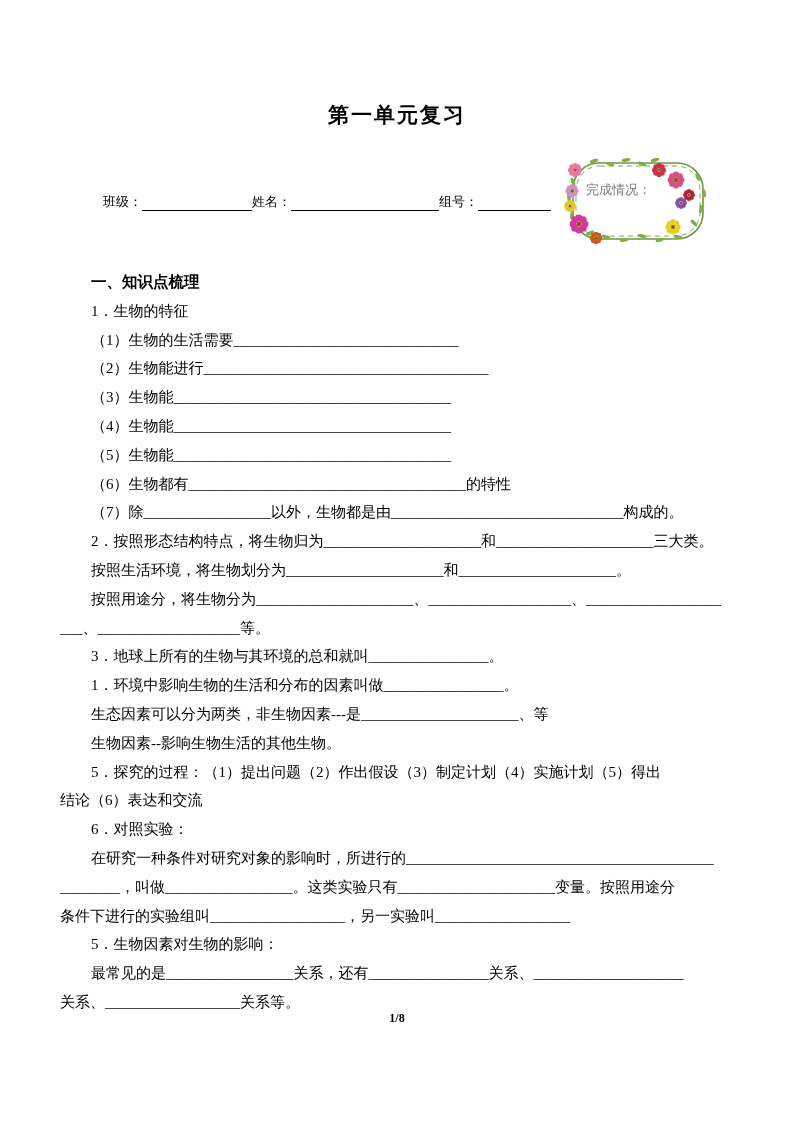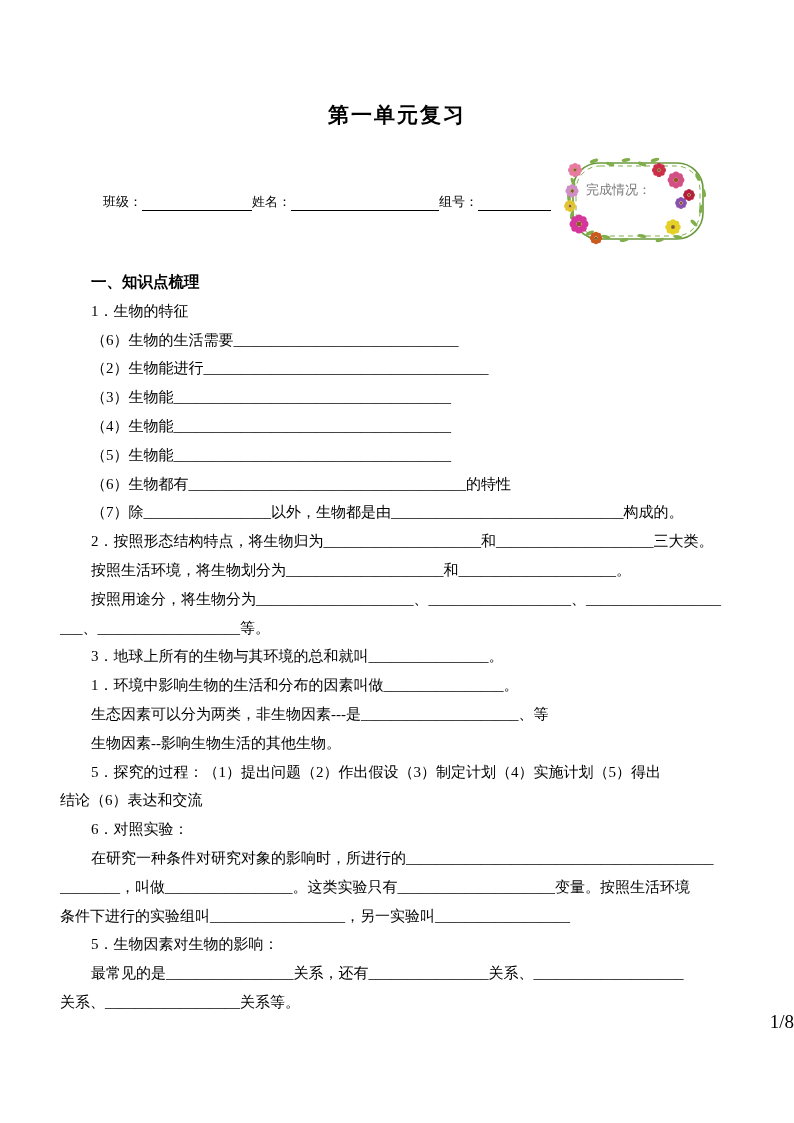--- a/index.html
+++ b/index.html
@@ -25,22 +25,22 @@
   .flowerbox{position:absolute;left:560px;top:150px;width:157px;height:102px;}
   .flowerbox svg{width:100%;height:100%;display:block;}
   .bodytext{
     position:absolute;top:268px;left:60px;width:680px;
     font-size:15px;line-height:28.8px;
   }
   .ln{white-space:nowrap;}
   .ind{margin-left:31px;}
   .hd{font-weight:bold;font-family:"DejaVu Sans","Liberation Sans",sans-serif;font-size:15.5px;}
   .footer{
-    position:absolute;top:1011px;left:0;width:100%;text-align:right;
-    font-size:19px;font-weight:normal;
+    position:absolute;top:1011px;left:0;width:100%;text-align:center;
+    font-size:12px;font-weight:bold;
   }
 </style>
 </head>
 <body>
 
 <div class="page">
 
   <div class="doc-title">第一单元复习</div>
 
   <div class="hdr-form">
@@ -130,40 +130,40 @@
           <circle r="1.8" fill="#8a5a1a"></circle>
       </g>
 
       <text x="26" y="44" font-size="13" fill="#7a7a7a">完成情况：</text>
     </svg>
   </div>
 
   <div class="bodytext">
     <div class="ln ind hd">一、知识点梳理</div>
     <div class="ln ind">1．生物的特征</div>
-    <div class="ln ind">（6）生物的生活需要______________________________</div>
+    <div class="ln ind">（1）生物的生活需要______________________________</div>
     <div class="ln ind">（2）生物能进行______________________________________</div>
     <div class="ln ind">（3）生物能_____________________________________</div>
     <div class="ln ind">（4）生物能_____________________________________</div>
     <div class="ln ind">（5）生物能_____________________________________</div>
     <div class="ln ind">（6）生物都有_____________________________________的特性</div>
     <div class="ln ind">（7）除_________________以外，生物都是由_______________________________构成的。</div>
     <div class="ln ind">2．按照形态结构特点，将生物归为_____________________和_____________________三大类。</div>
     <div class="ln ind">按照生活环境，将生物划分为_____________________和_____________________。</div>
     <div class="ln ind">按照用途分，将生物分为_____________________、___________________、__________________</div>
     <div class="ln">___、___________________等。</div>
     <div class="ln ind">3．地球上所有的生物与其环境的总和就叫________________。</div>
     <div class="ln ind">1．环境中影响生物的生活和分布的因素叫做________________。</div>
     <div class="ln ind">生态因素可以分为两类，非生物因素---是_____________________、等</div>
     <div class="ln ind">生物因素--影响生物生活的其他生物。</div>
     <div class="ln ind">5．探究的过程：（1）提出问题（2）作出假设（3）制定计划（4）实施计划（5）得出</div>
     <div class="ln">结论（6）表达和交流</div>
     <div class="ln ind">6．对照实验：</div>
     <div class="ln ind">在研究一种条件对研究对象的影响时，所进行的_________________________________________</div>
-    <div class="ln">________，叫做_________________。这类实验只有_____________________变量。按照生活环境</div>
+    <div class="ln">________，叫做_________________。这类实验只有_____________________变量。按照用途分</div>
     <div class="ln">条件下进行的实验组叫__________________，另一实验叫__________________</div>
     <div class="ln ind">5．生物因素对生物的影响：</div>
     <div class="ln ind">最常见的是_________________关系，还有________________关系、____________________</div>
     <div class="ln">关系、__________________关系等。</div>
   </div>
 
   <div class="footer">1/8</div>
 
 </div>
 

